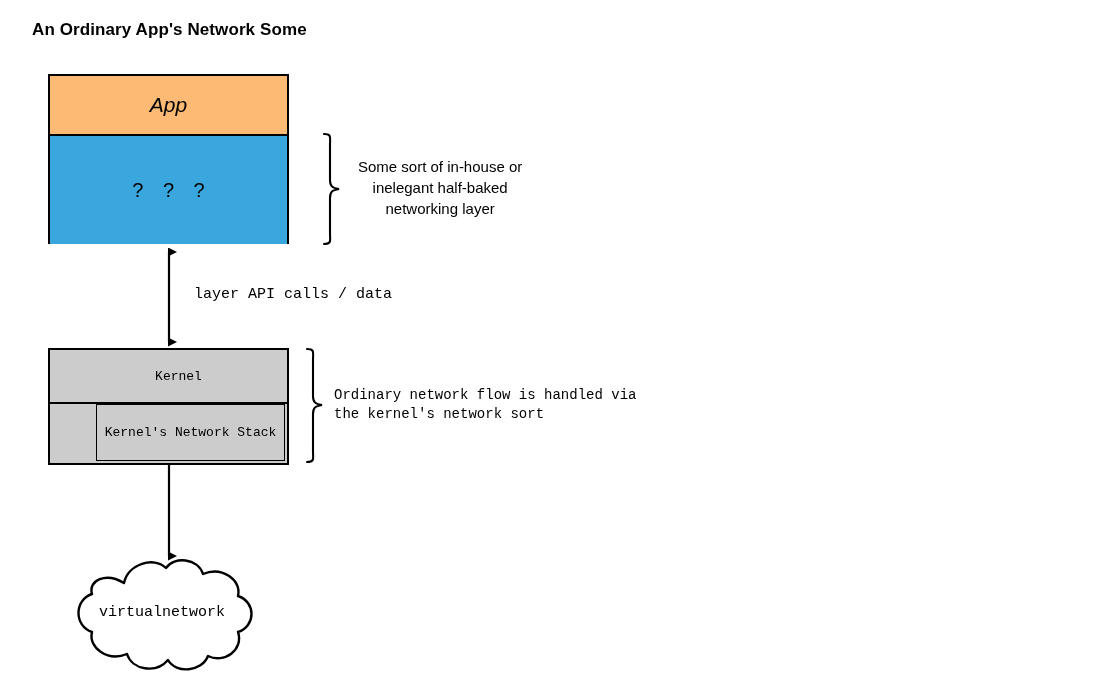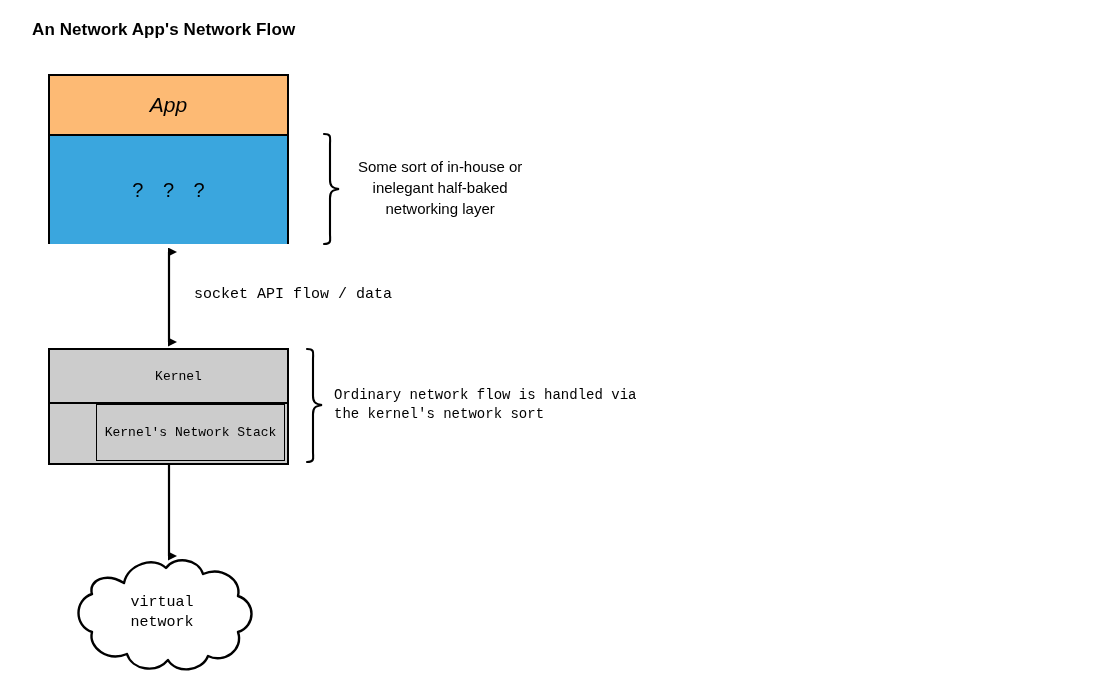--- a/index.html
+++ b/index.html
@@ -166,35 +166,35 @@
     width: 200px;
     height: 125px;
   }
   .cloud-label {
     position: absolute;
     left: 0;
     top: 0;
     width: 200px;
     height: 125px;
     display: flex;
-    flex-direction: column;
+    flex-direction: row;
     align-items: center;
     justify-content: center;
     font-family: "Liberation Mono", monospace;
     font-size: 15px;
     line-height: 20px;
     color: #000;
     text-align: center;
     pointer-events: none;
   }
 </style>
 </head>
 <body>
 
-<div id="page-title">An Network App's Network Flow</div>
+<div id="page-title">An Ordinary App's Network Some</div>
 
 <div class="app-stack">
   <div class="app-band">
     <span class="app-band-label">App</span>
   </div>
   <div class="mystery-band">
     <span class="mystery-label">? ? ?</span>
   </div>
 </div>
 
@@ -210,21 +210,21 @@
   <defs>
     <marker id="arrowUp" markerWidth="9" markerHeight="9" refX="4.5" refY="8" orient="auto" markerUnits="userSpaceOnUse">
       <path d="M 4.5 0 L 9 9 L 0 9 Z" fill="#000000"></path>
     </marker>
     <marker id="arrowDown" markerWidth="9" markerHeight="9" refX="4.5" refY="8" orient="auto" markerUnits="userSpaceOnUse">
       <path d="M 4.5 0 L 9 9 L 0 9 Z" fill="#000000"></path>
     </marker>
   </defs>
   <line x1="9" y1="9" x2="9" y2="99" stroke="#000000" stroke-width="2.2" marker-start="url(#arrowUp)" marker-end="url(#arrowDown)"></line>
 </svg>
-<div class="link-label" style="left:194px; top:286px;">socket API flow / data</div>
+<div class="link-label" style="left:194px; top:286px;">layer API calls / data</div>
 
 <div class="kernel-stack">
   <div class="kernel-band">
     <span class="kernel-band-label">Kernel</span>
   </div>
   <div class="netstack-band">
     <div class="netstack-inner">
       <span class="netstack-label">Kernel's Network Stack</span>
     </div>
   </div>

